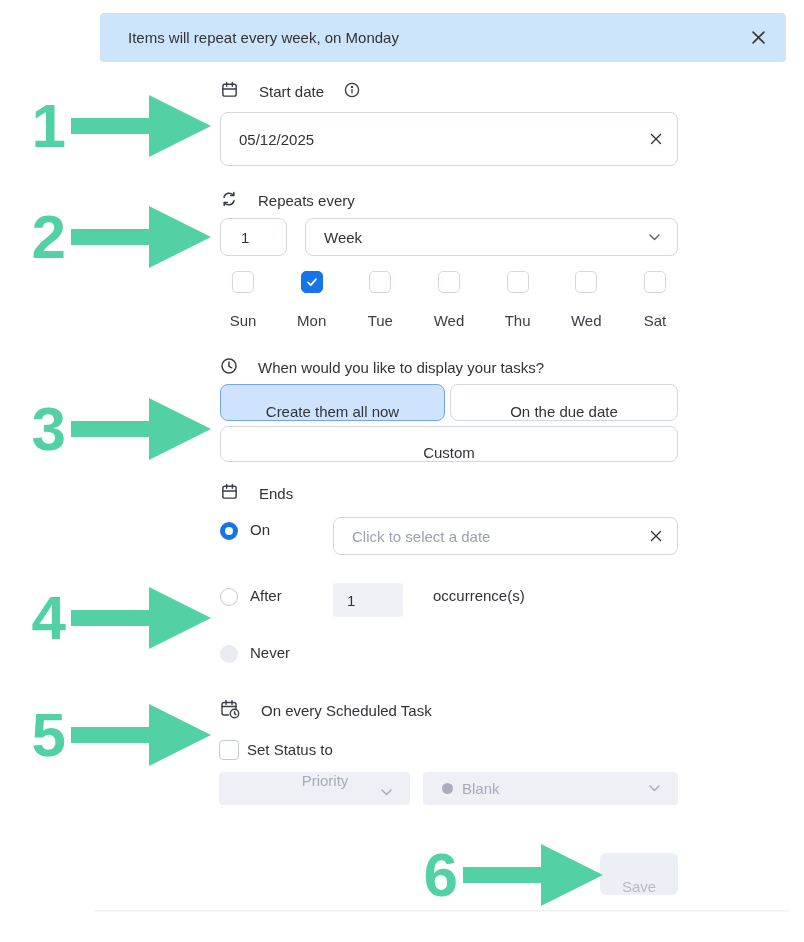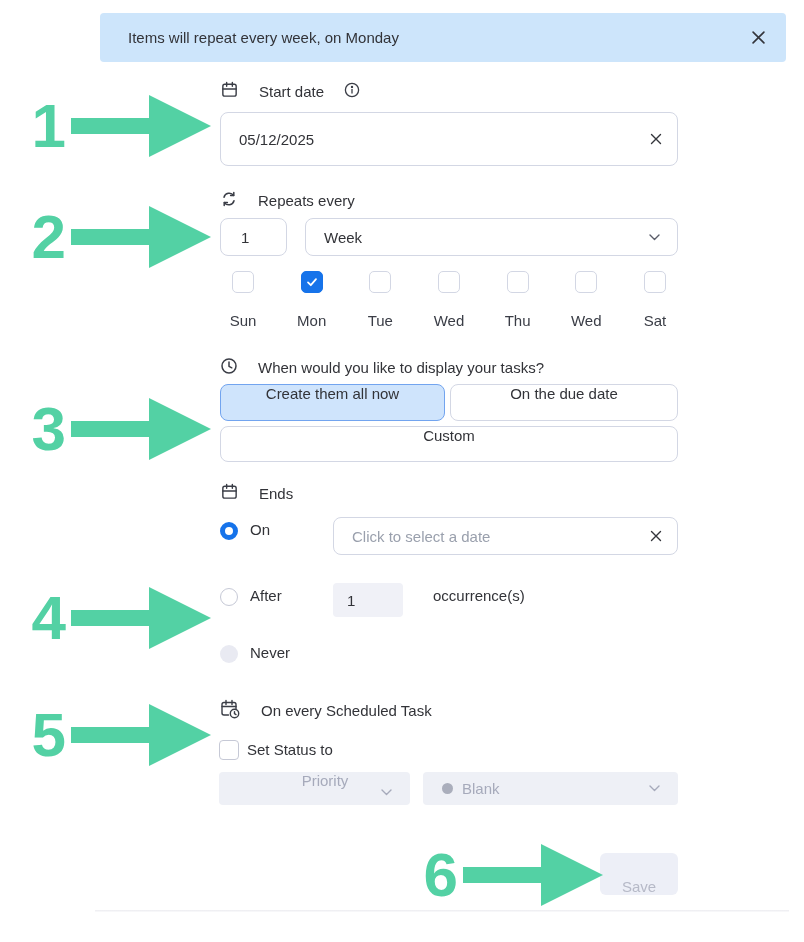--- a/index.html
+++ b/index.html
@@ -39,21 +39,21 @@
   .days-row{left:220px;top:271px;width:458px;display:flex;justify-content:space-between;}
   .day-cell{width:46px;display:flex;flex-direction:column;align-items:center;cursor:pointer;}
   .day-checkbox{width:22px;height:22px;border:1px solid var(--border);border-radius:5px;background:#fff;
     box-sizing:border-box;display:flex;align-items:center;justify-content:center;}
   .day-checkbox.checked{background:var(--blue);border-color:var(--blue);}
   .check-svg{width:16px;height:16px;}
   .day-label{margin-top:19px;font-size:15px;color:#3a3d46;}
 
   
   .opt-btn{border:1px solid var(--border);border-radius:8px;background:#fff;box-sizing:border-box;
-    display:flex;align-items:flex-start;justify-content:center;font-size:15px;cursor:pointer;}
+    display:flex;align-items:flex-end;justify-content:center;font-size:15px;cursor:pointer;}
   .opt-btn.selected{background:var(--sel-bg);border-color:var(--sel-border);}
 
   
   .radio{width:18px;height:18px;border-radius:50%;box-sizing:border-box;background:#fff;
     border:1.5px solid #c6c9d6;cursor:pointer;}
   .radio.on{border:5.5px solid var(--blue);}
   .radio.disabled{background:#e9eaf2;border:none;cursor:default;}
 
   .gray-box{background:#f0f1f7;border-radius:4px;box-sizing:border-box;display:flex;align-items:center;
     font-size:15px;color:var(--text);}

